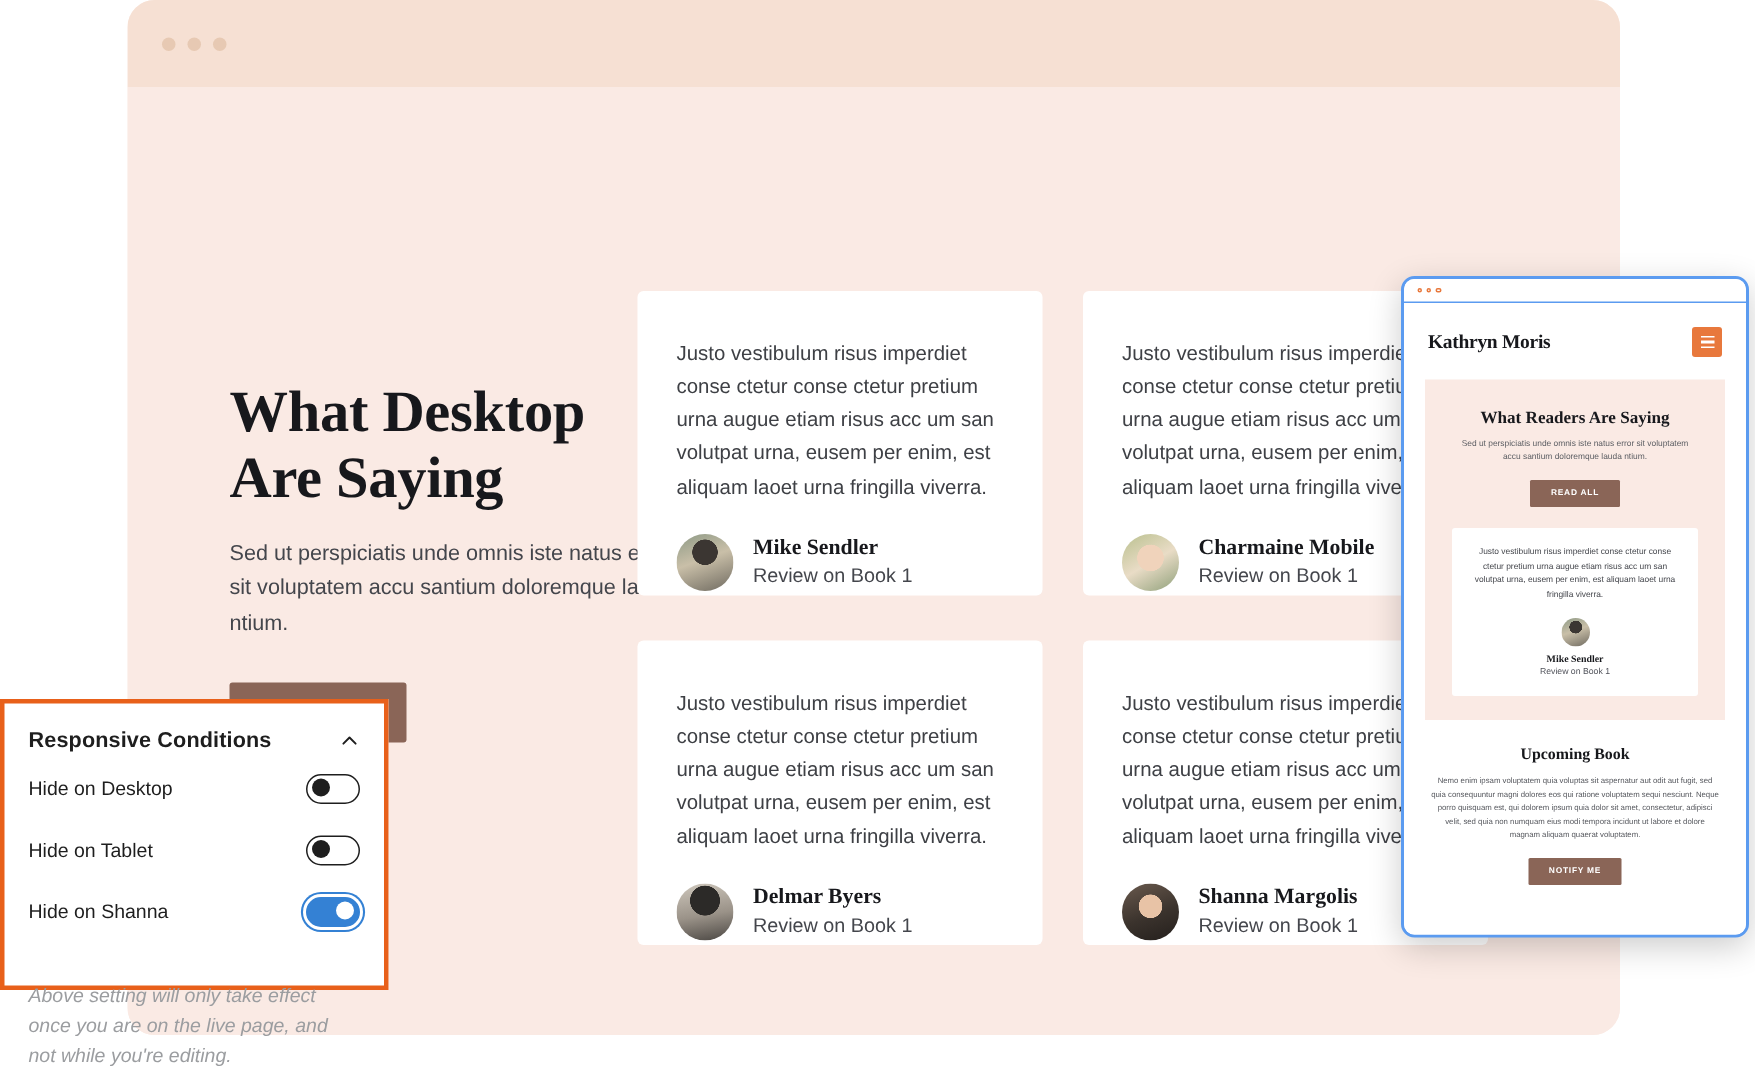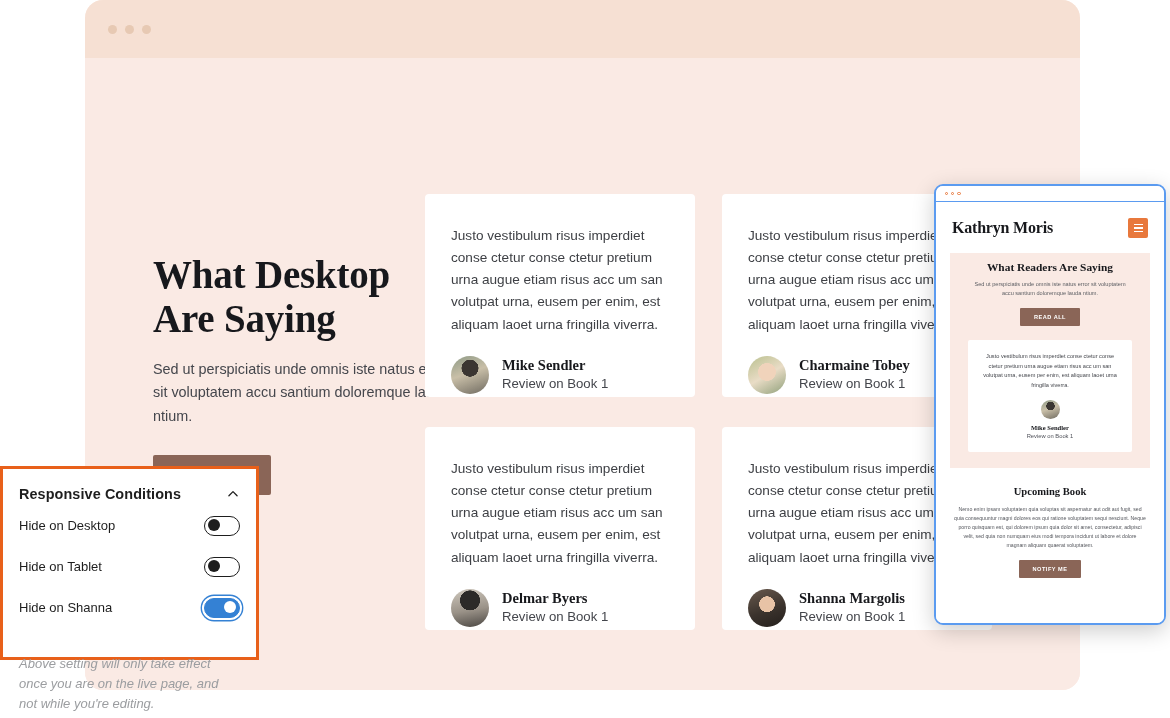--- a/index.html
+++ b/index.html
@@ -139,38 +139,38 @@
   .mp-dot { width: 3.2px; height: 3.2px; border-radius: 50%; border: 1px solid #e8783c; }
   .mp-body { background: #fff; height: 423px; overflow: hidden; }
 
   .mp-header {
     display: flex; align-items: center; justify-content: space-between;
     padding: 16px 16px 15px 16px;
   }
   .mp-brand {
     font-family: "Liberation Serif", serif;
     font-weight: 700;
-    font-size: 16px;
+    font-size: 13px;
     color: #17181c;
     letter-spacing: -0.2px;
   }
   .mp-burger {
     width: 20px; height: 20px;
     background: #e8783c;
     border-radius: 2px;
     display: flex; flex-direction: column;
     align-items: center; justify-content: center;
     gap: 2px;
   }
   .mp-burger i { display:block; width: 9px; height: 1.2px; background: #fff; }
 
   .mp-section {
     margin: 0 14px;
     background: #faeae4;
-    padding: 8px 10px 16px 10px;
+    padding: 20px 10px 16px 10px;
     text-align: center;
   }
   .mp-title {
     font-family: "Liberation Serif", serif;
     font-weight: 700;
     font-size: 11.4px;
     color: #17181c;
   }
   .mp-sub {
     margin-top: 7px;
@@ -315,21 +315,21 @@
               <div class="author-sub">Review on Book 1</div>
             </div>
           </div>
         </div>
 
         <div class="card">
           <div class="card-quote">Justo vestibulum risus imperdiet conse ctetur conse ctetur pretium urna augue etiam risus acc um san volutpat urna, eusem per enim, est aliquam laoet urna fringilla viverra.</div>
           <div class="card-author">
             <div class="avatar" style="background:radial-gradient(circle at 50% 42%, #f0d3bb 0 30%, transparent 31%), linear-gradient(150deg,#b9c08e 0%,#e9dcc6 50%,#8fa07a 100%);"></div>
             <div>
-              <div class="author-name">Charmaine Tobey</div>
+              <div class="author-name">Charmaine Mobile</div>
               <div class="author-sub">Review on Book 1</div>
             </div>
           </div>
         </div>
 
         <div class="card">
           <div class="card-quote">Justo vestibulum risus imperdiet conse ctetur conse ctetur pretium urna augue etiam risus acc um san volutpat urna, eusem per enim, est aliquam laoet urna fringilla viverra.</div>
           <div class="card-author">
             <div class="avatar" style="background:radial-gradient(circle at 50% 30%, #2c2a28 0 30%, transparent 31%), linear-gradient(170deg,#cfc8bd 0%,#9a9288 55%,#4a4642 100%);"></div>
             <div>

